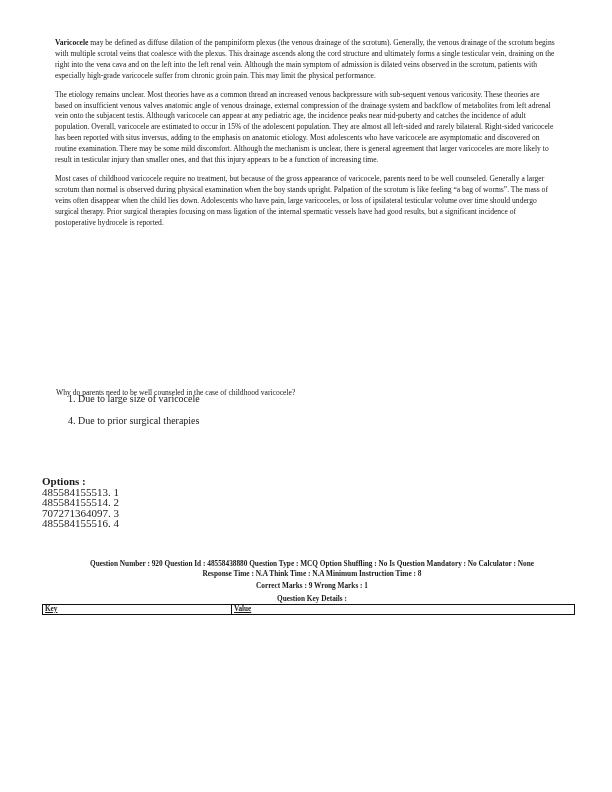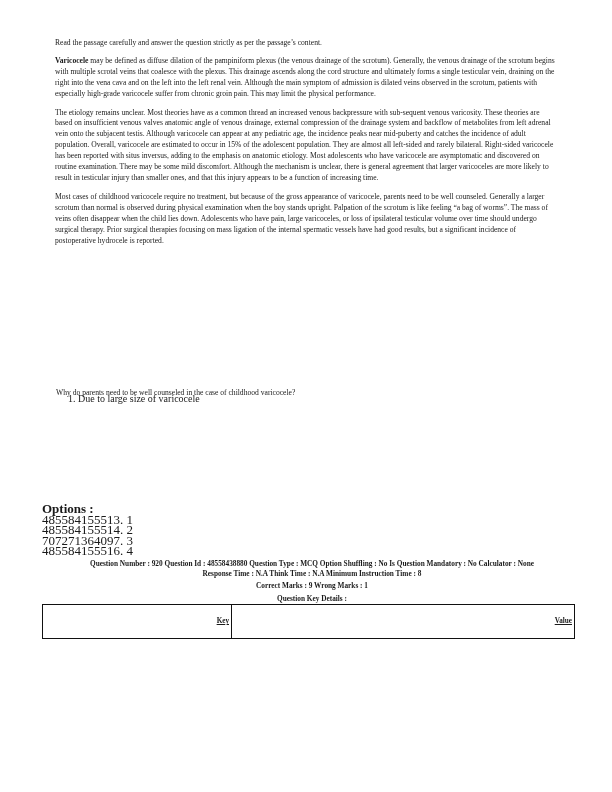--- a/index.html
+++ b/index.html
@@ -15,53 +15,53 @@
     .passage-block p { margin: 0 0 8px 0; }
     .passage-block p.intro { margin-bottom: 7px; }
     .passage-block b { font-weight: bold; }
     .question {
       position: absolute; left: 56px; top: 372px;
       font-size: 7.6px; line-height: 10px; margin-top: 16px;
     }
     .choices { position: absolute; left: 68px; top: 394px; font-size: 10px; }
     .choice { position: relative; height: 22.3px; line-height: 10px; }
     .options {
-      position: absolute; left: 42px; top: 504px; font-size: 13px; line-height: 10.6px;
+      position: absolute; left: 42px; top: 476px; font-size: 11px; line-height: 10.6px;
     }
     .options .title { font-weight: bold; }
     .meta {
       position: absolute; left: 42px; top: 559px; width: 540px;
       font-size: 7.3px; line-height: 10.2px; font-weight: bold;
     }
     .meta .row { white-space: nowrap; text-align: center; }
     .meta .row.gap { margin-top: 2px; }
     .key-table {
       position: absolute; left: 42px; top: 604px; width: 533px;
       border-collapse: collapse; font-size: 7.2px; line-height: 9px;
     }
     .key-table td, .key-table th {
-      border: 1px solid #111; padding: 12px 2px; text-align: right; height: 9px; text-decoration: underline;
+      border: 1px solid #111; padding: 0 2px; text-align: left; height: 9px; text-decoration: underline;
     }
     .key-table th { font-weight: bold; }
     .key-table th.k, .key-table td.k { width: 184px; }
   </style>
 </head>
 <body>
 
 <div class="passage-block">
-  <p class="intro">Read the passage carefully and answer the question strictly as per the passage’s content.</p>
   <p><b>Varicocele</b><span> may be defined as diffuse dilation of the pampiniform plexus (the venous drainage of the scrotum). Generally, the venous drainage of the scrotum begins with multiple scrotal veins that coalesce with the plexus. This drainage ascends along the cord structure and ultimately forms a single testicular vein, draining on the right into the vena cava and on the left into the left renal vein. Although the main symptom of admission is dilated veins observed in the scrotum, patients with especially high-grade varicocele suffer from chronic groin pain. This may limit the physical performance.</span></p>
   <p>The etiology remains unclear. Most theories have as a common thread an increased venous backpressure with sub-sequent venous varicosity. These theories are based on insufficient venous valves anatomic angle of venous drainage, external compression of the drainage system and backflow of metabolites from left adrenal vein onto the subjacent testis. Although varicocele can appear at any pediatric age, the incidence peaks near mid-puberty and catches the incidence of adult population. Overall, varicocele are estimated to occur in 15% of the adolescent population. They are almost all left-sided and rarely bilateral. Right-sided varicocele has been reported with situs inversus, adding to the emphasis on anatomic etiology. Most adolescents who have varicocele are asymptomatic and discovered on routine examination. There may be some mild discomfort. Although the mechanism is unclear, there is general agreement that larger varicoceles are more likely to result in testicular injury than smaller ones, and that this injury appears to be a function of increasing time.</p>
   <p>Most cases of childhood varicocele require no treatment, but because of the gross appearance of varicocele, parents need to be well counseled. Generally a larger scrotum than normal is observed during physical examination when the boy stands upright. Palpation of the scrotum is like feeling “a bag of worms”. The mass of veins often disappear when the child lies down. Adolescents who have pain, large varicoceles, or loss of ipsilateral testicular volume over time should undergo surgical therapy. Prior surgical therapies focusing on mass ligation of the internal spermatic vessels have had good results, but a significant incidence of postoperative hydrocele is reported.</p>
 </div>
 
 <div class="question">Why do parents need to be well counseled in the case of childhood varicocele?</div>
 
 <div class="choices">
   <div class="choice">1. Due to large size of varicocele</div>
+  <div class="choice">4. Due to prior surgical therapies</div>
 </div>
 
 <div class="options">
   <div class="title">Options :</div>
   <div>485584155513. 1</div>
   <div>485584155514. 2</div>
   <div>707271364097. 3</div>
   <div>485584155516. 4</div>
 </div>
 

